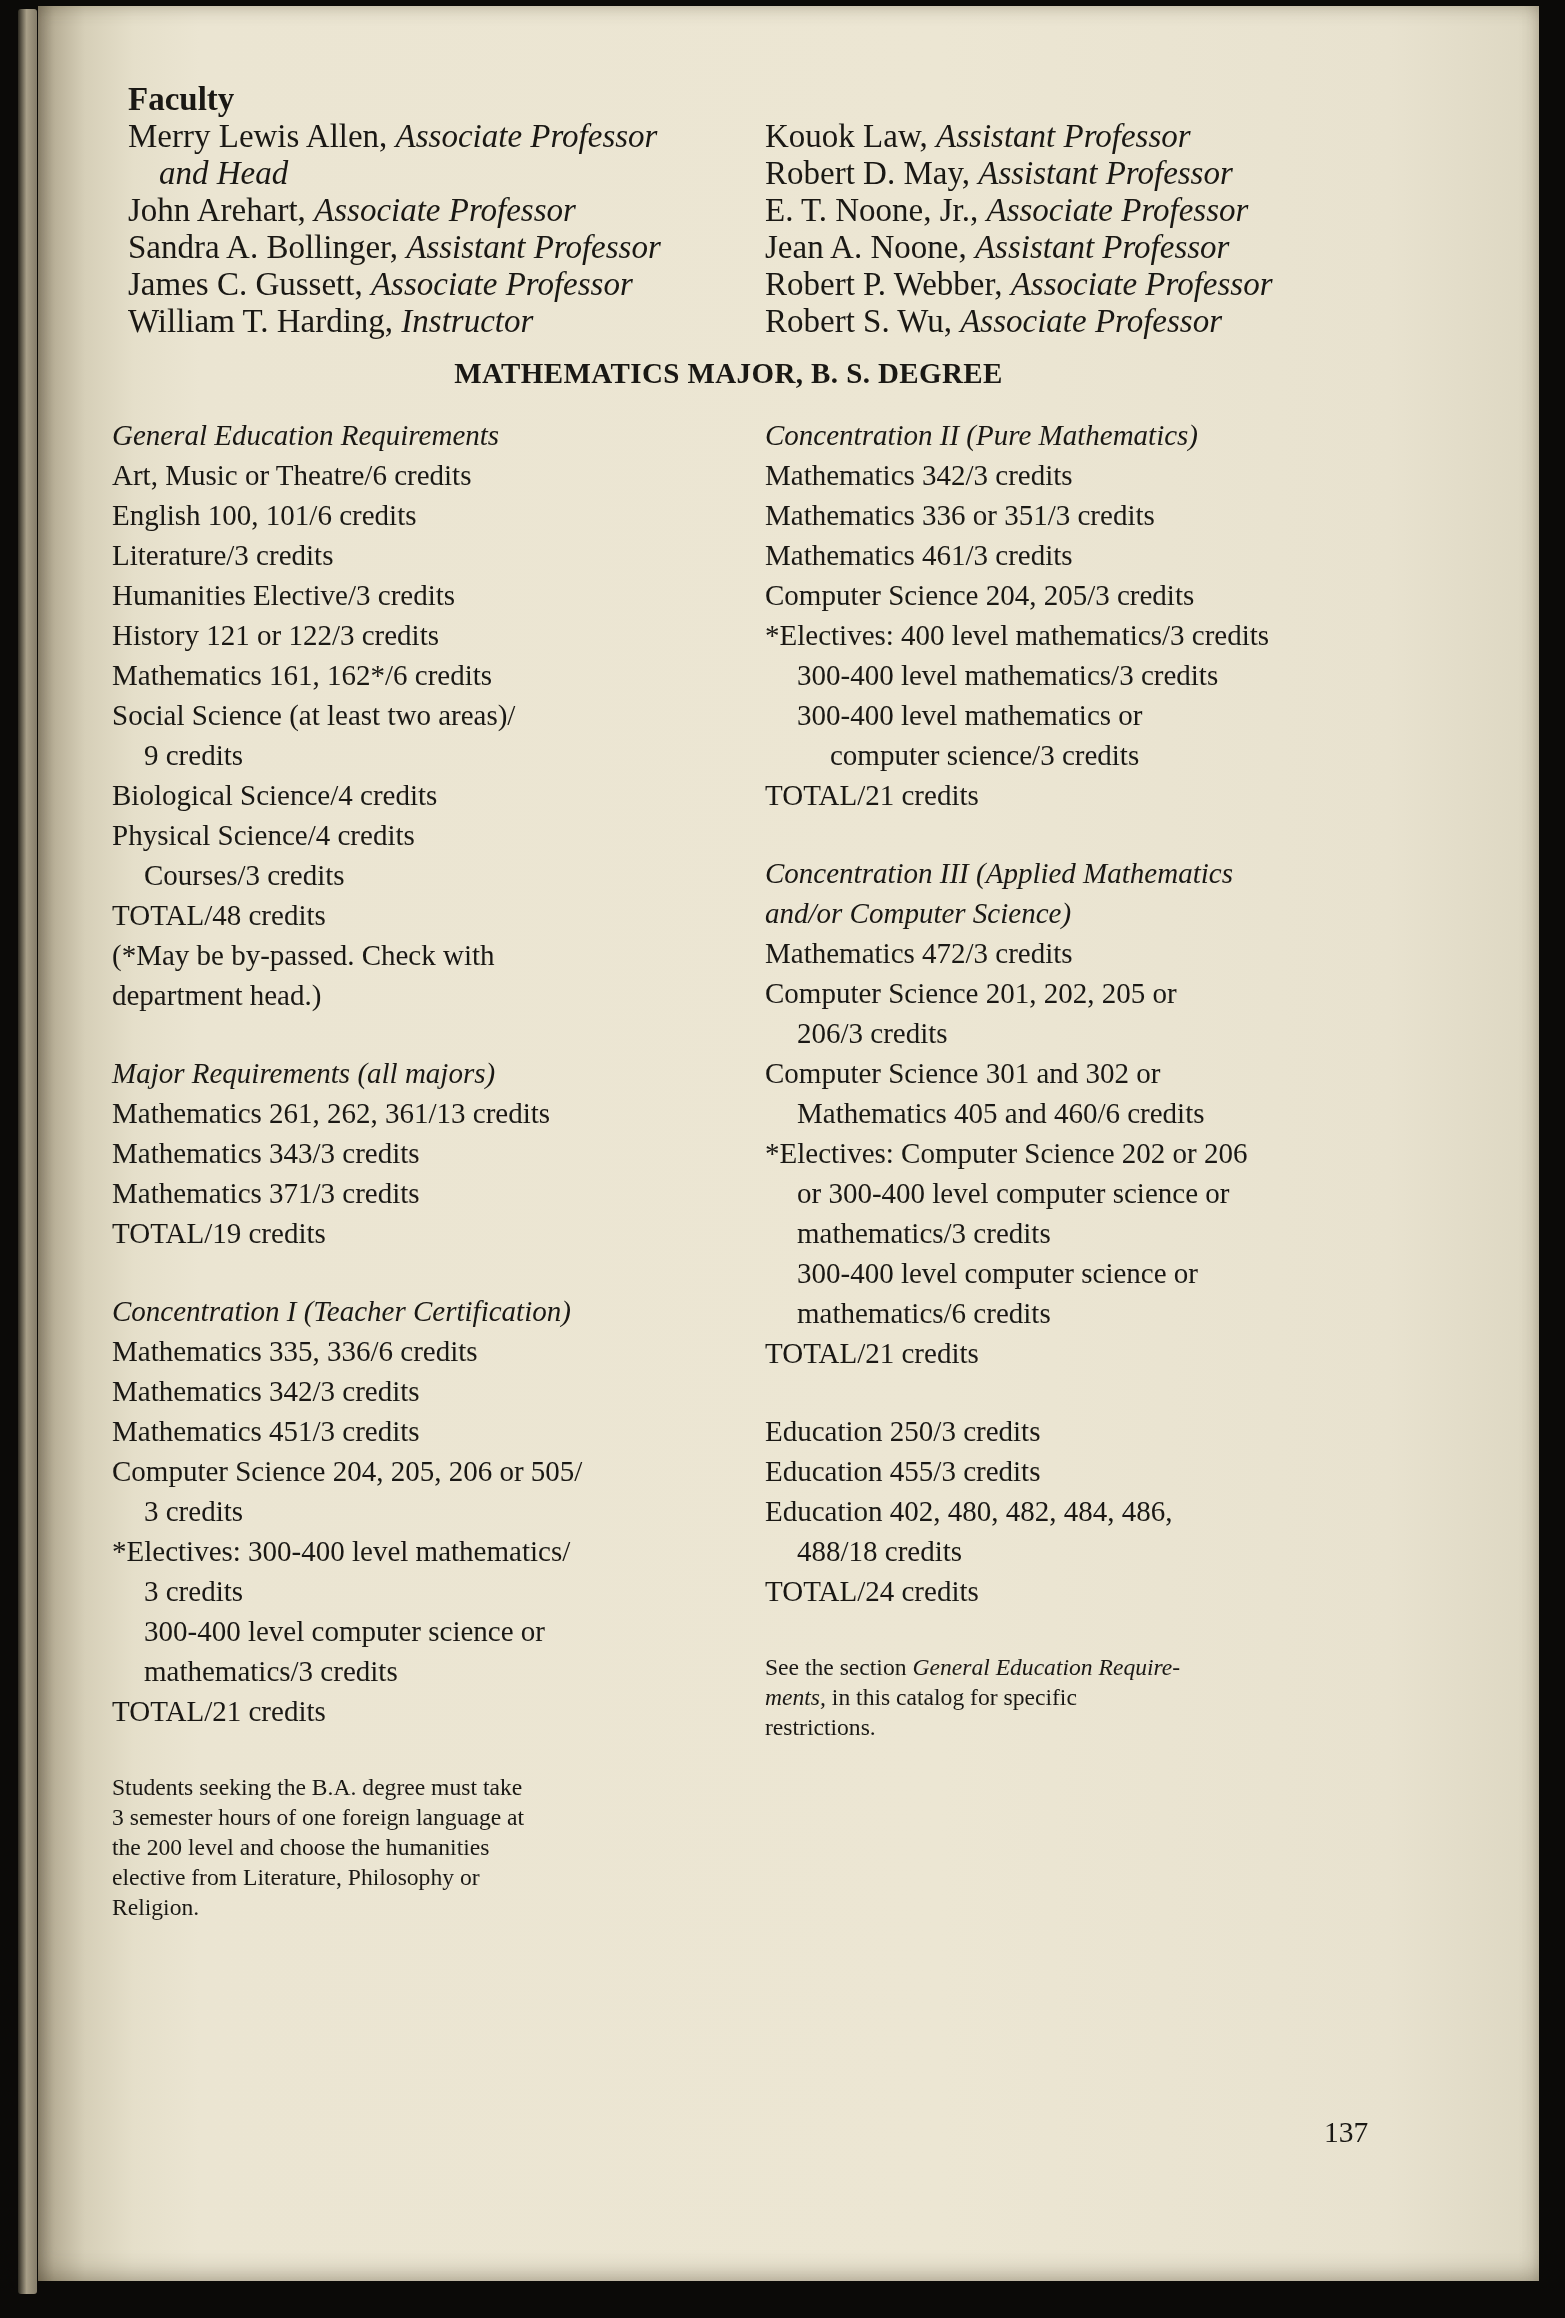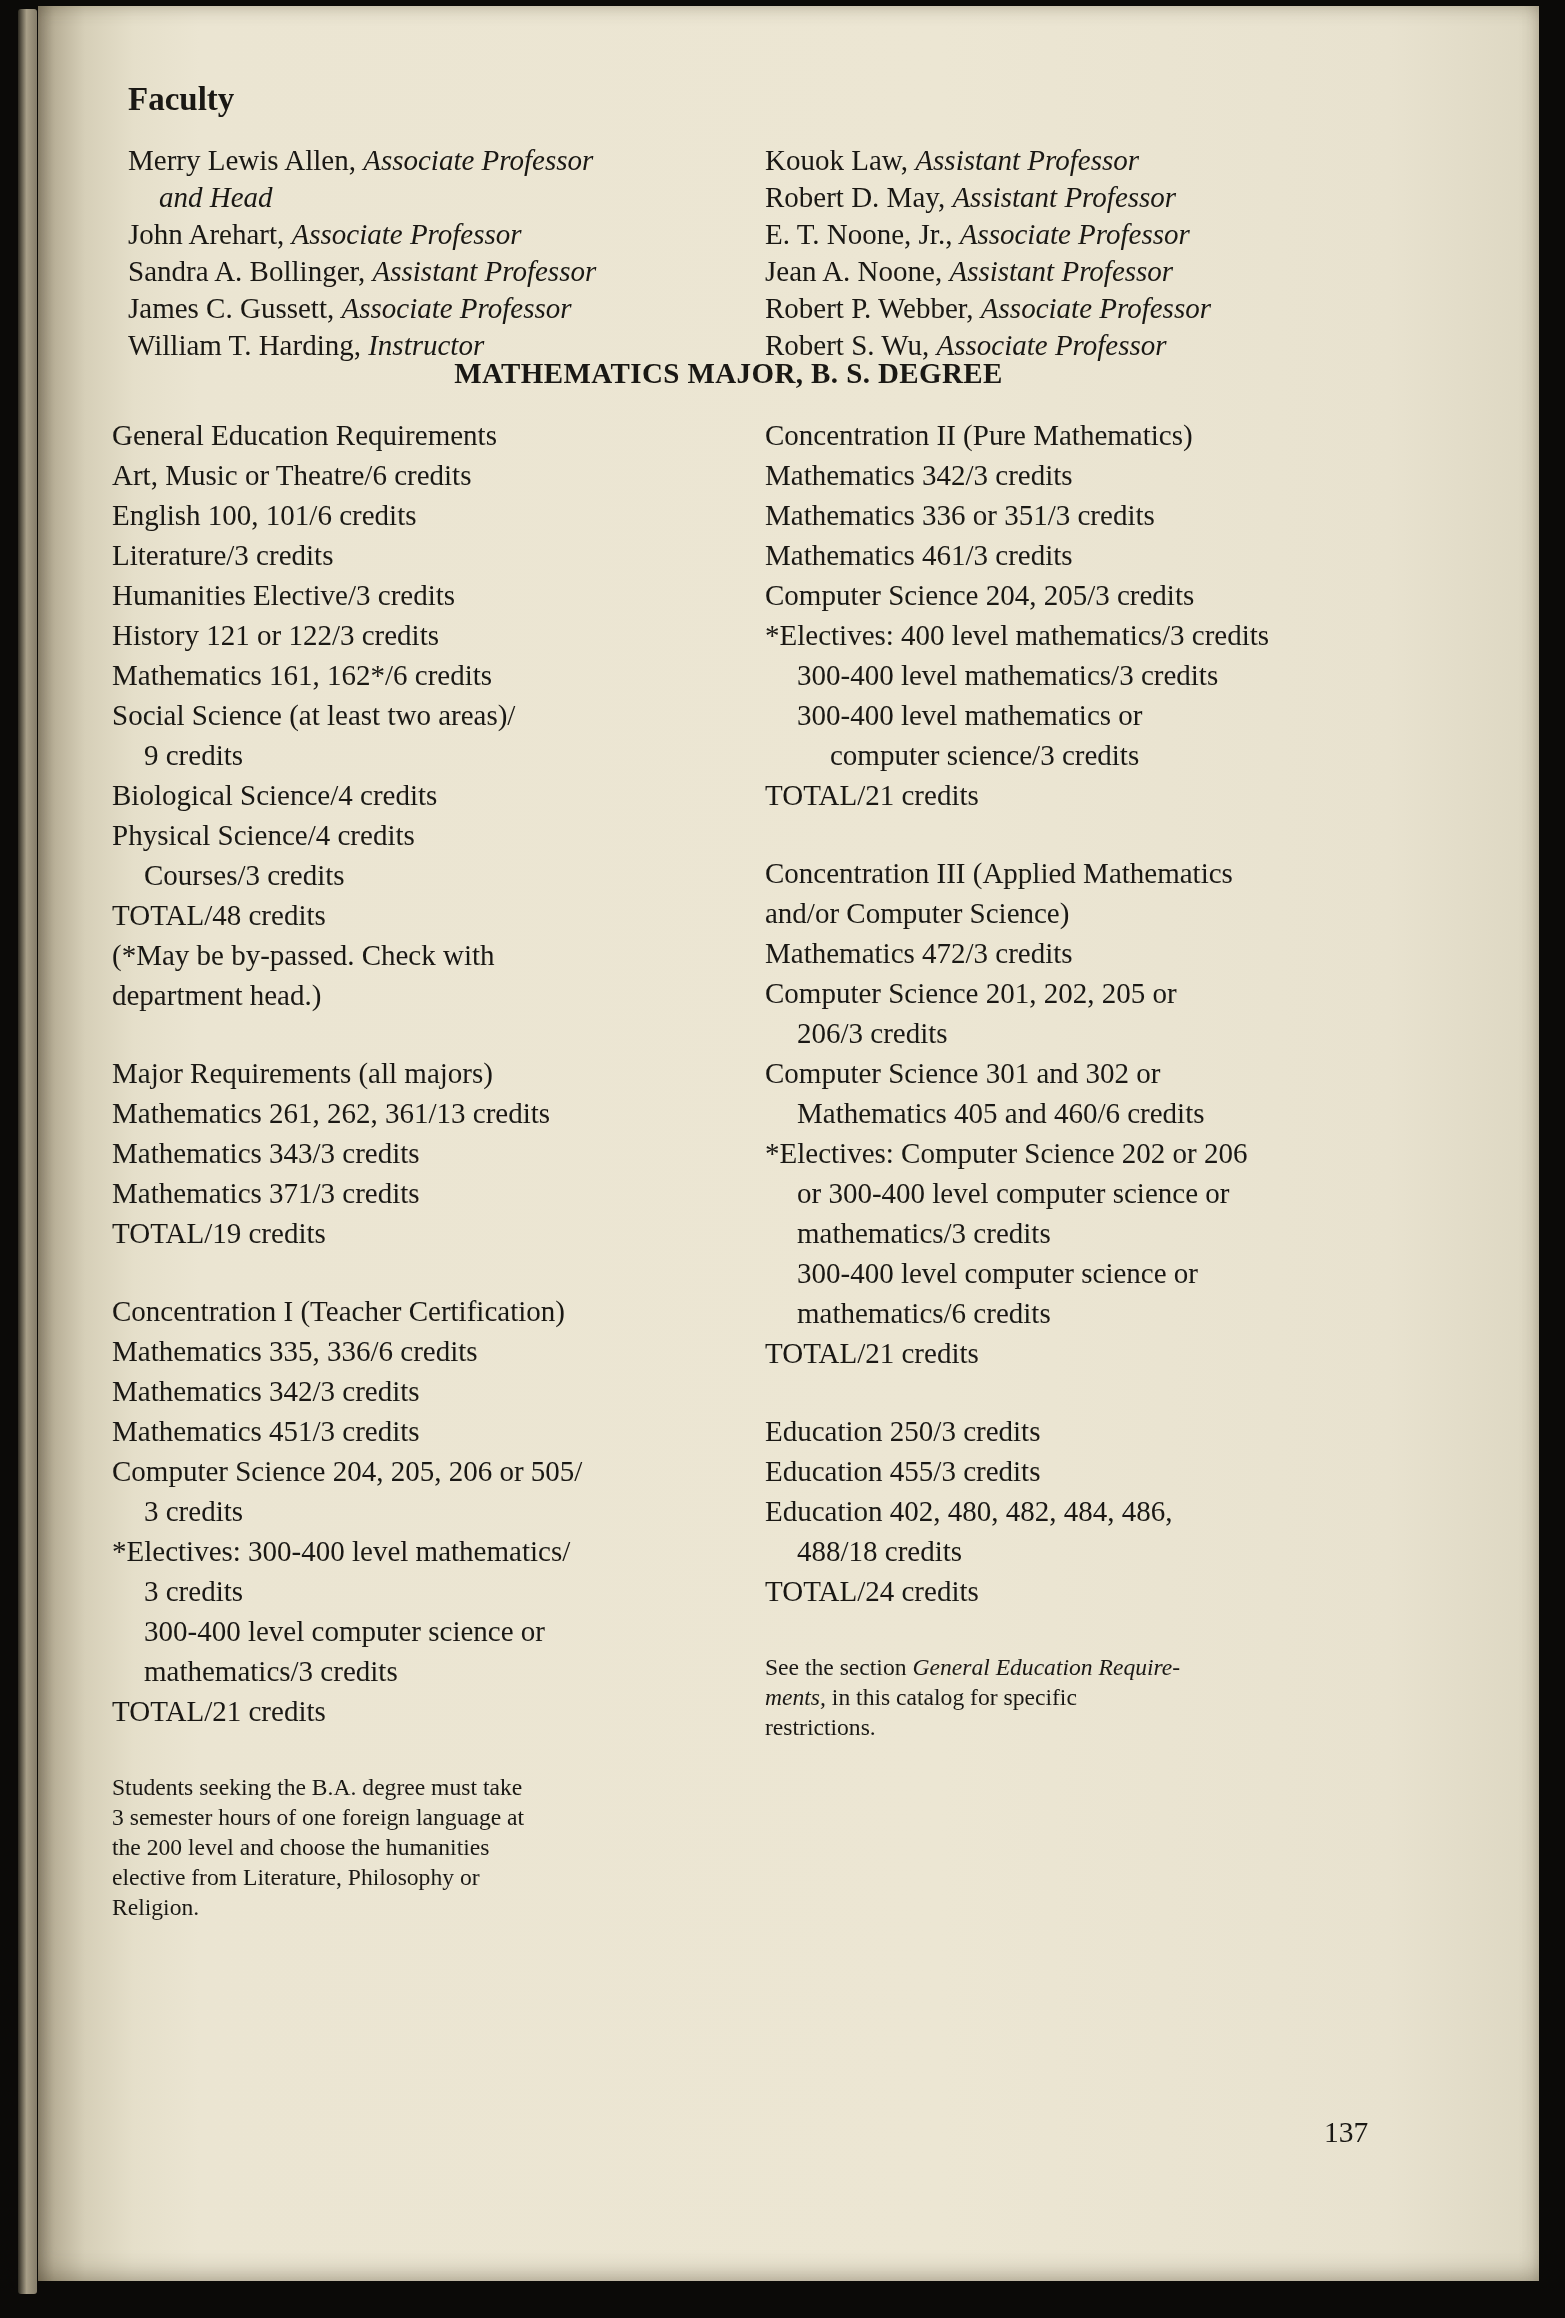--- a/index.html
+++ b/index.html
@@ -29,39 +29,39 @@
       inset -10.3px 0 22px -13.3px rgba(62, 52, 30, 0.28);
   }
   .content { position: absolute; inset: 0; color: #1a1814; }
 
   .italic { font-style: italic; }
 
   .faculty-heading {
     position: absolute; left: 90px; top: 75px; margin: 0;
     font-size: 33px; font-weight: 700;
   }
-  .fac-col { position: absolute; top: 136px; font-size: 29px; line-height: 37px; }
+  .fac-col { position: absolute; top: 112px; font-size: 33px; line-height: 37px; }
   .fac-left  { left: 90px; width: 627px; }
   .fac-right { left: 727px; width: 753px; }
   .fac-extra { padding-left: 31px; }
   .fac-extra:empty { display: none; }
 
   .degree-heading {
     position: absolute; left: 37px; top: 351px; width: 1307px; margin: 0;
     text-align: center; font-size: 29px; font-weight: 700; letter-spacing: 0.4px;
   }
 
   .col { position: absolute; top: 409px; font-size: 29px; line-height: 40px; }
   .col-left  { left: 74px; width: 642px; }
   .col-right { left: 727px; width: 709px; }
 
   .sec + .sec { margin-top: 38px; }
   .sec.note { font-size: 23.6px; line-height: 30px; margin-top: 41px; }
 
-  .head-line { }
+  .head-line { font-style: italic; }
   .line { white-space: nowrap; }
 
   .page-number { position: absolute; left: 1286px; top: 2110px; font-size: 29.5px; }
 </style>
 </head>
 <body>
 
 <div class="edge-sliver"></div>
 
 <div class="page">

